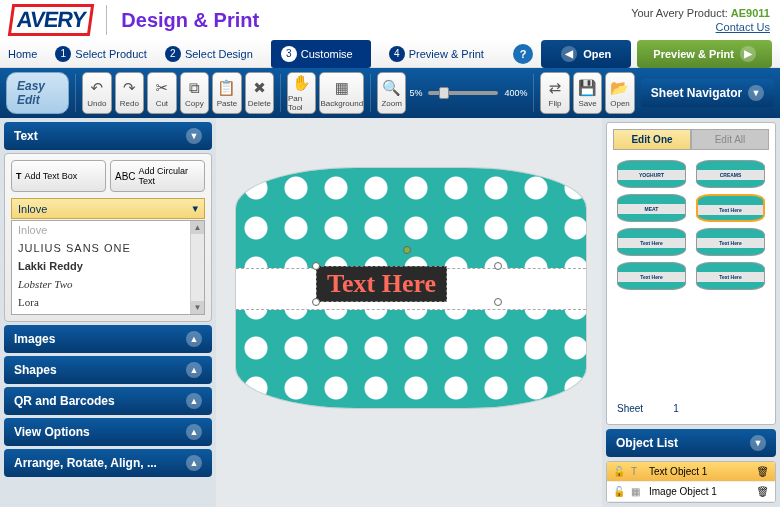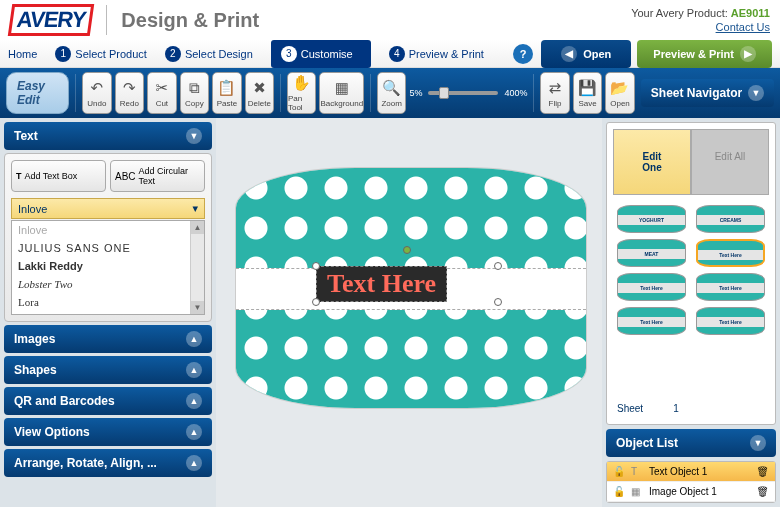--- a/index.html
+++ b/index.html
@@ -1,20 +1,20 @@
 <!DOCTYPE html>
 <html><head>
 <meta charset="utf-8">
 <style>
 *{box-sizing:border-box;margin:0;padding:0;font-family:Arial,Helvetica,sans-serif}
 body{width:780px;height:507px;background:#fff;overflow:hidden;font-size:11px}
 .header{display:flex;align-items:center;padding:4px 10px;height:40px}
 .logo{font-weight:900;font-size:22px;color:#003580;letter-spacing:-1px;border:3px solid #e31e24;padding:0 4px;transform:skewX(-8deg);display:inline-block}
 .divider{width:1px;height:30px;background:#bbb;margin:0 14px}
-.subtitle{font-size:20px;color:#737373;font-weight:600}
+.subtitle{font-size:20px;color:#6d28d9;font-weight:600}
 .top-right{margin-left:auto;text-align:right;font-size:11px}
 .top-right .prod{color:#444}
 .top-right .code{color:#5aa02c;font-weight:bold}
 .top-right .contact{color:#1a5490;text-decoration:underline;display:block;margin-top:2px}
 .navbar{display:flex;align-items:center;background:linear-gradient(#fff,#f0f0f0);border-bottom:1px solid #ddd;height:28px;padding:0 8px}
 .nav-item{display:flex;align-items:center;margin-right:18px;color:#003580;font-size:11px;font-weight:normal;cursor:pointer}
 .nav-num{width:16px;height:16px;border-radius:50%;background:#003580;color:#fff;display:inline-flex;align-items:center;justify-content:center;margin-right:4px;font-size:10px}
 .nav-active{background:#003580;color:#fff;padding:6px 18px 6px 10px;border-radius:3px}
 .nav-active .nav-num{background:#fff;color:#003580}
 .help{width:20px;height:20px;border-radius:50%;background:#1a6fb8;color:#fff;display:inline-flex;align-items:center;justify-content:center;font-weight:bold;margin-left:auto;margin-right:8px}
@@ -45,21 +45,21 @@
 .font-scroll .up,.font-scroll .dn{height:13px;background:#d0d0d0;text-align:center;font-size:8px;line-height:13px;color:#666}
 .canvas-area{flex:1;background:#e5e9ec;position:relative;overflow:hidden}
 .label-shape{position:absolute;left:20px;top:50px;width:350px;height:240px;background:#fff;border-radius:120px/40px;overflow:hidden;box-shadow:0 0 0 1px #ccc}
 .polka{position:absolute;inset:0;background:#2bb3a8;background-image:radial-gradient(circle,#fff 11px,transparent 12px);background-size:40px 40px;background-position:0 0}
 .white-band{position:absolute;left:0;right:0;top:100px;height:42px;background:#fff;border-top:1px dashed #aaa;border-bottom:1px dashed #aaa}
 .text-obj{position:absolute;left:100px;top:148px;background:#2a2a2a;color:#ff6b5b;font-family:serif;font-size:26px;font-weight:bold;padding:2px 10px;border:1px dashed #888}
 .handle{position:absolute;width:8px;height:8px;background:#fff;border:1px solid #666;border-radius:50%}
 .right-col{width:178px;background:#dce3e8;padding:4px;display:flex;flex-direction:column;gap:4px}
 .sheet-nav{flex:1;background:#fff;border:1px solid #bbb;border-radius:3px;padding:6px;display:flex;flex-direction:column}
 .tab-row{display:flex;gap:0;margin-bottom:6px}
-.tab{flex:1;padding:21px;font-size:10px;text-align:center;border:1px solid #aaa;cursor:pointer}
+.tab{flex:1;padding:4px;font-size:10px;text-align:center;border:1px solid #aaa;cursor:pointer}
 .tab.active{background:linear-gradient(#fce9a8,#f5d77a);color:#003366;font-weight:bold}
 .tab.inactive{background:#c8c8c8;color:#888}
 .mini-grid{display:grid;grid-template-columns:1fr 1fr;gap:6px 10px;padding:4px}
 .mini-label{height:28px;border-radius:14px/7px;background:#2bb3a8;position:relative;overflow:hidden;border:1px solid #999;cursor:pointer}
 .mini-label.sel{border:2px solid #f5a623}
 .mini-band{position:absolute;left:0;right:0;top:9px;height:10px;background:#e5e5e5;font-size:5px;text-align:center;line-height:10px;color:#003366;font-weight:bold}
 .sheet-info{margin-top:auto;font-size:10px;color:#003366;padding:4px;display:flex;gap:30px}
 .obj-list{background:#fff;border:1px solid #bbb;border-radius:3px}
 .obj-row{display:flex;align-items:center;padding:4px 6px;gap:6px;font-size:10px;border-bottom:1px solid #eee}
 .obj-row.sel{background:linear-gradient(#ffd970,#f5b84a)}

